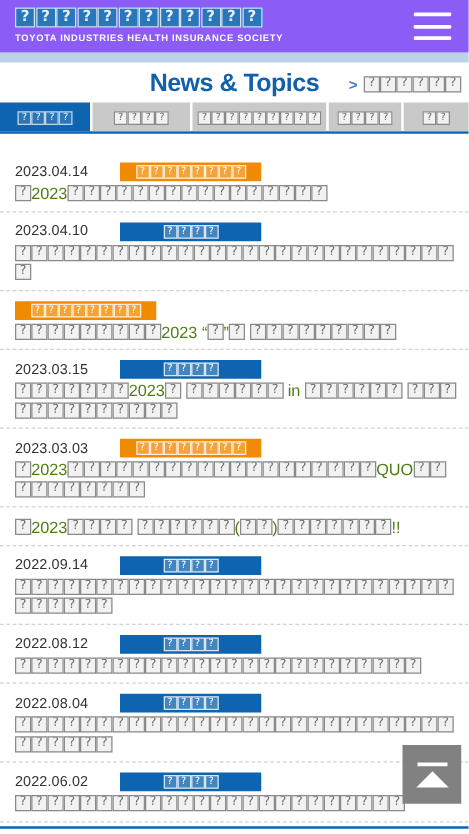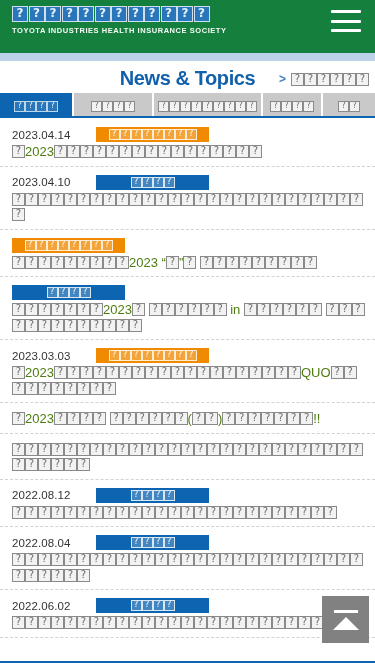--- a/index.html
+++ b/index.html
@@ -24,22 +24,22 @@
     overflow: hidden;
     font-family: "DejaVu Sans", sans-serif;
     line-height: 1;
     letter-spacing: 0;
   }
   .tofu::before { content: "?"; }
 
   
   .site-header {
     position: relative;
-    height: 53px;
-    background: #15803d;
+    height: 42px;
+    background: #8b5cf6;
     padding: 5px 0 0 12px;
   }
   .brand-ja {
     color: #ffffff;
     font-size: 17px;
     font-weight: bold;
     letter-spacing: 0.2px;
     line-height: 19px;
     white-space: nowrap;
   }
@@ -113,21 +113,21 @@
   .tab.active .tofu {
     border-color: #bcd6ea; background: #2a76ba; color: #eaf2f9;
   }
   .tab-t1 { flex: 0 0 72px; }
   .tab-t2 { flex: 0 0 78px; }
   .tab-t3 { flex: 0 0 107px; }
   .tab-t4 { flex: 0 0 58px; }
   .tab-t5 { flex: 1 1 auto; }
 
   
-  .news-list { padding: 1px 0 0 0; }
+  .news-list { padding: 15px 0 0 0; }
   .news-item {
     position: relative;
     padding: 7px 10px 6px 12px;
     border-bottom: 1px dashed #d2d2d2;
     cursor: pointer;
   }
   .news-meta {
     display: flex; align-items: center; gap: 0;
     height: 17px;
   }
@@ -276,20 +276,21 @@
             <span class="tofu"></span>
             <span class="tofu"></span>
             <span class="tofu"></span>
             <span class="tofu"></span>
           </span>
         </div>
         <div class="news-title"><span class="tofu"></span><span class="tofu"></span><span class="tofu"></span><span class="tofu"></span><span class="tofu"></span><span class="tofu"></span><span class="tofu"></span><span class="tofu"></span><span class="tofu"></span><span class="lat">2023 “</span><span class="tofu"></span><span class="lat">”</span><span class="tofu"></span><span class="lat"> </span><span class="tofu"></span><span class="tofu"></span><span class="tofu"></span><span class="tofu"></span><span class="tofu"></span><span class="tofu"></span><span class="tofu"></span><span class="tofu"></span><span class="tofu"></span></div>
       </div>
       <div class="news-item">
         <div class="news-meta">
+          <span class="news-date">2023.03.15</span>
           <span class="news-cat cat-blue">
             <span class="tofu"></span>
             <span class="tofu"></span>
             <span class="tofu"></span>
             <span class="tofu"></span>
           </span>
         </div>
         <div class="news-title"><span class="tofu"></span><span class="tofu"></span><span class="tofu"></span><span class="tofu"></span><span class="tofu"></span><span class="tofu"></span><span class="tofu"></span><span class="lat">2023</span><span class="tofu"></span><span class="lat"> </span><span class="tofu"></span><span class="tofu"></span><span class="tofu"></span><span class="tofu"></span><span class="tofu"></span><span class="tofu"></span><span class="lat"> in </span><span class="tofu"></span><span class="tofu"></span><span class="tofu"></span><span class="tofu"></span><span class="tofu"></span><span class="tofu"></span><span class="lat"> </span><span class="tofu"></span><span class="tofu"></span><span class="tofu"></span><span class="tofu"></span><span class="tofu"></span><span class="tofu"></span><span class="tofu"></span><span class="tofu"></span><span class="tofu"></span><span class="tofu"></span><span class="tofu"></span><span class="tofu"></span><span class="tofu"></span></div>
       </div>
       <div class="news-item">
@@ -305,20 +306,29 @@
             <span class="tofu"></span>
             <span class="tofu"></span>
           </span>
         </div>
         <div class="news-title"><span class="tofu"></span><span class="lat">2023</span><span class="tofu"></span><span class="tofu"></span><span class="tofu"></span><span class="tofu"></span><span class="tofu"></span><span class="tofu"></span><span class="tofu"></span><span class="tofu"></span><span class="tofu"></span><span class="tofu"></span><span class="tofu"></span><span class="tofu"></span><span class="tofu"></span><span class="tofu"></span><span class="tofu"></span><span class="tofu"></span><span class="tofu"></span><span class="tofu"></span><span class="tofu"></span><span class="lat">QUO</span><span class="tofu"></span><span class="tofu"></span><span class="tofu"></span><span class="tofu"></span><span class="tofu"></span><span class="tofu"></span><span class="tofu"></span><span class="tofu"></span><span class="tofu"></span><span class="tofu"></span></div>
       </div>
       <div class="news-item">
         <div class="news-title"><span class="tofu"></span><span class="lat">2023</span><span class="tofu"></span><span class="tofu"></span><span class="tofu"></span><span class="tofu"></span><span class="lat"> </span><span class="tofu"></span><span class="tofu"></span><span class="tofu"></span><span class="tofu"></span><span class="tofu"></span><span class="tofu"></span><span class="lat">(</span><span class="tofu"></span><span class="tofu"></span><span class="lat">)</span><span class="tofu"></span><span class="tofu"></span><span class="tofu"></span><span class="tofu"></span><span class="tofu"></span><span class="tofu"></span><span class="tofu"></span><span class="lat">!!</span></div>
       </div>
       <div class="news-item">
+        <div class="news-meta">
+          <span class="news-date">2022.09.14</span>
+          <span class="news-cat cat-blue">
+            <span class="tofu"></span>
+            <span class="tofu"></span>
+            <span class="tofu"></span>
+            <span class="tofu"></span>
+          </span>
+        </div>
         <div class="news-title"><span class="tofu"></span><span class="tofu"></span><span class="tofu"></span><span class="tofu"></span><span class="tofu"></span><span class="tofu"></span><span class="tofu"></span><span class="tofu"></span><span class="tofu"></span><span class="tofu"></span><span class="tofu"></span><span class="tofu"></span><span class="tofu"></span><span class="tofu"></span><span class="tofu"></span><span class="tofu"></span><span class="tofu"></span><span class="tofu"></span><span class="tofu"></span><span class="tofu"></span><span class="tofu"></span><span class="tofu"></span><span class="tofu"></span><span class="tofu"></span><span class="tofu"></span><span class="tofu"></span><span class="tofu"></span><span class="tofu"></span><span class="tofu"></span><span class="tofu"></span><span class="tofu"></span><span class="tofu"></span><span class="tofu"></span></div>
       </div>
       <div class="news-item">
         <div class="news-meta">
           <span class="news-date">2022.08.12</span>
           <span class="news-cat cat-blue">
             <span class="tofu"></span>
             <span class="tofu"></span>
             <span class="tofu"></span>
             <span class="tofu"></span>

